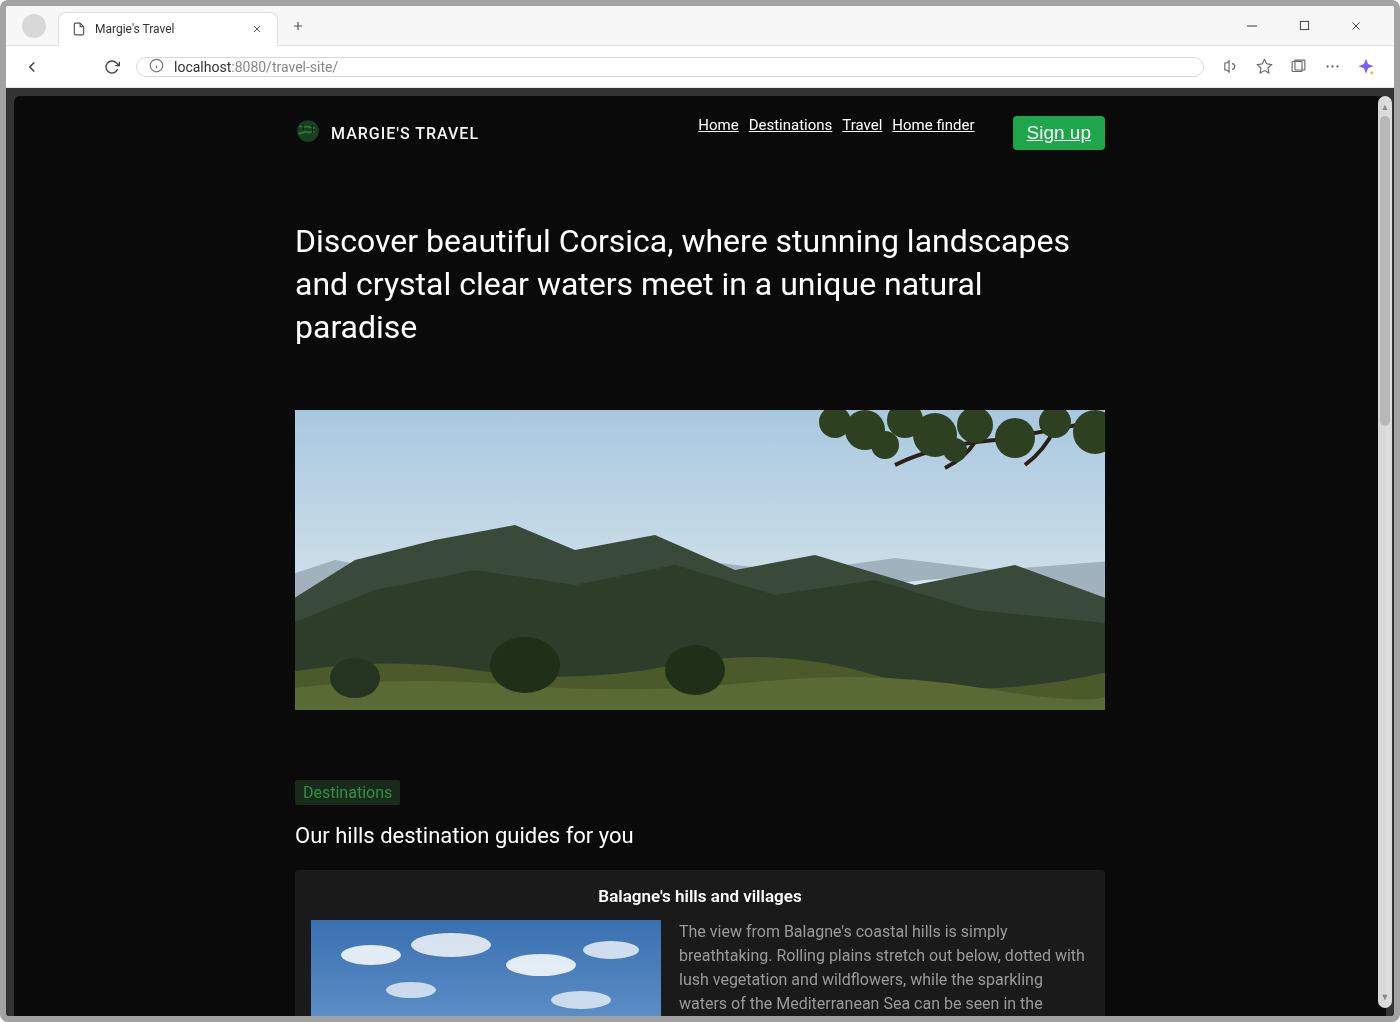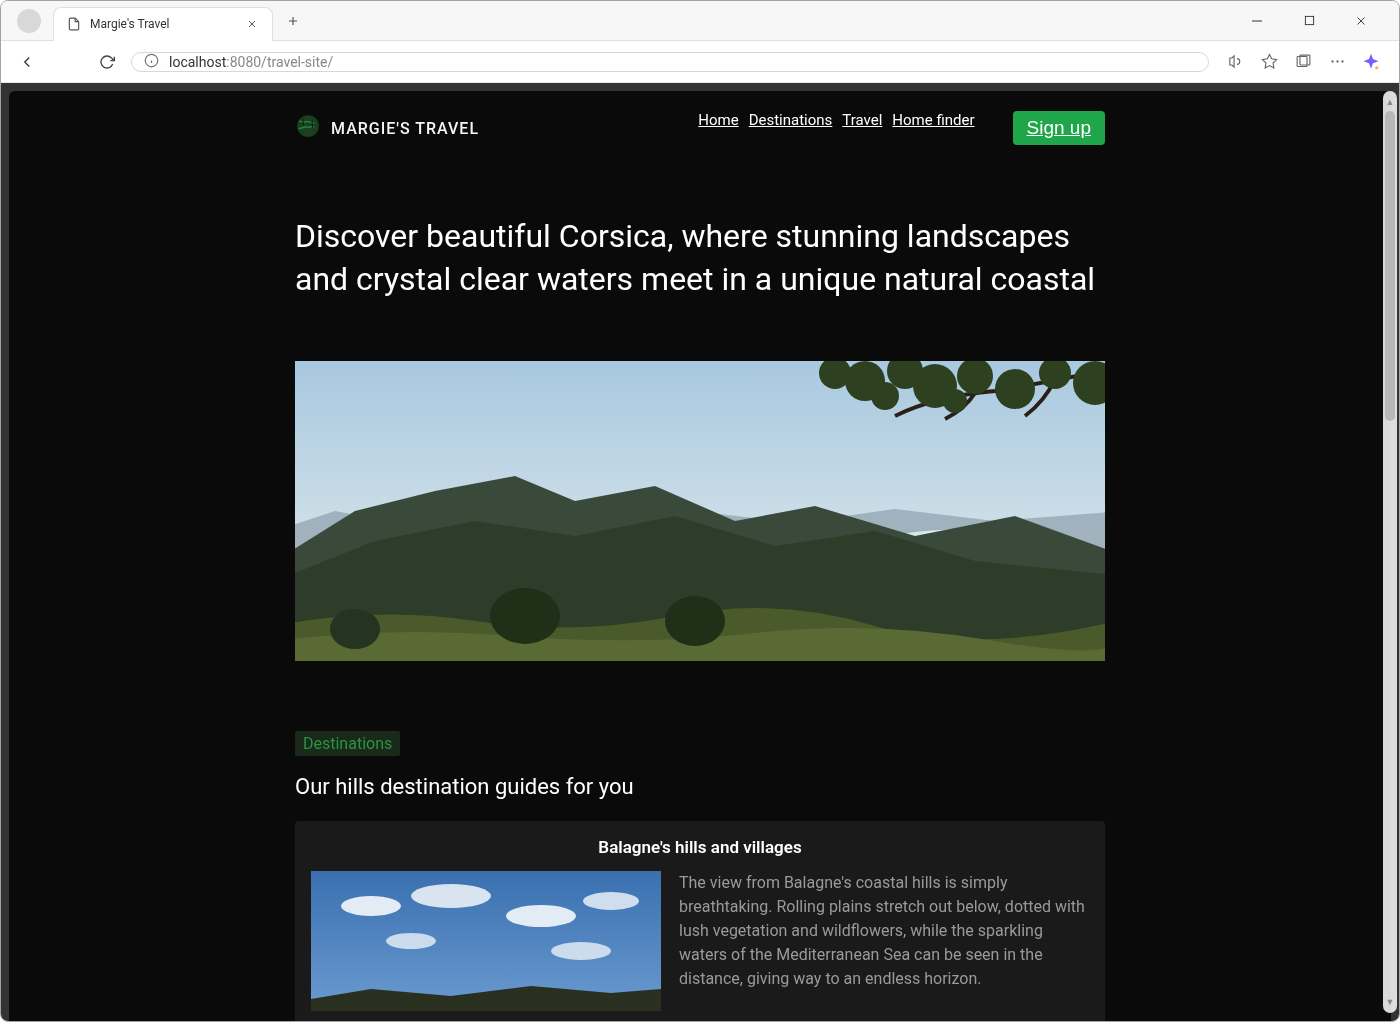--- a/index.html
+++ b/index.html
@@ -9,21 +9,21 @@
     }
     body {
       font-family: -apple-system, BlinkMacSystemFont, "Segoe UI", Roboto, Helvetica, Arial, sans-serif;
       background: #ffffff;
       overflow: hidden;
     }
     .browser-window {
       width: 1400px;
       height: 1022px;
       background: #ffffff;
-      border: 1px solid #a3a3a3;
+      border: 6px solid #a3a3a3;
       border-radius: 8px;
       display: flex;
       flex-direction: column;
       overflow: hidden;
     }
     .titlebar {
       height: 40px;
       background: #f7f7f7;
       display: flex;
       align-items: center;
@@ -425,21 +425,21 @@
           <nav class="site-nav">
             <a>Home</a>
             <a>Destinations</a>
             <a>Travel</a>
             <a>Home finder</a>
             <button class="signup-btn">Sign up</button>
           </nav>
         </div>
 
         
-        <h1 class="hero">Discover beautiful Corsica, where stunning landscapes and crystal clear waters meet in a unique natural coastal</h1>
+        <h1 class="hero">Discover beautiful Corsica, where stunning landscapes and crystal clear waters meet in a unique natural paradise</h1>
 
         
         <div class="hero-image">
           <svg class="hero-svg" viewBox="0 0 850 300" preserveAspectRatio="xMidYMid slice">
             <defs>
               <linearGradient id="sky" x1="0" y1="0" x2="0" y2="1">
                 <stop offset="0%" stop-color="#a8c8e0"></stop>
                 <stop offset="60%" stop-color="#d0e0e8"></stop>
                 <stop offset="100%" stop-color="#e8f0f0"></stop>
               </linearGradient>

